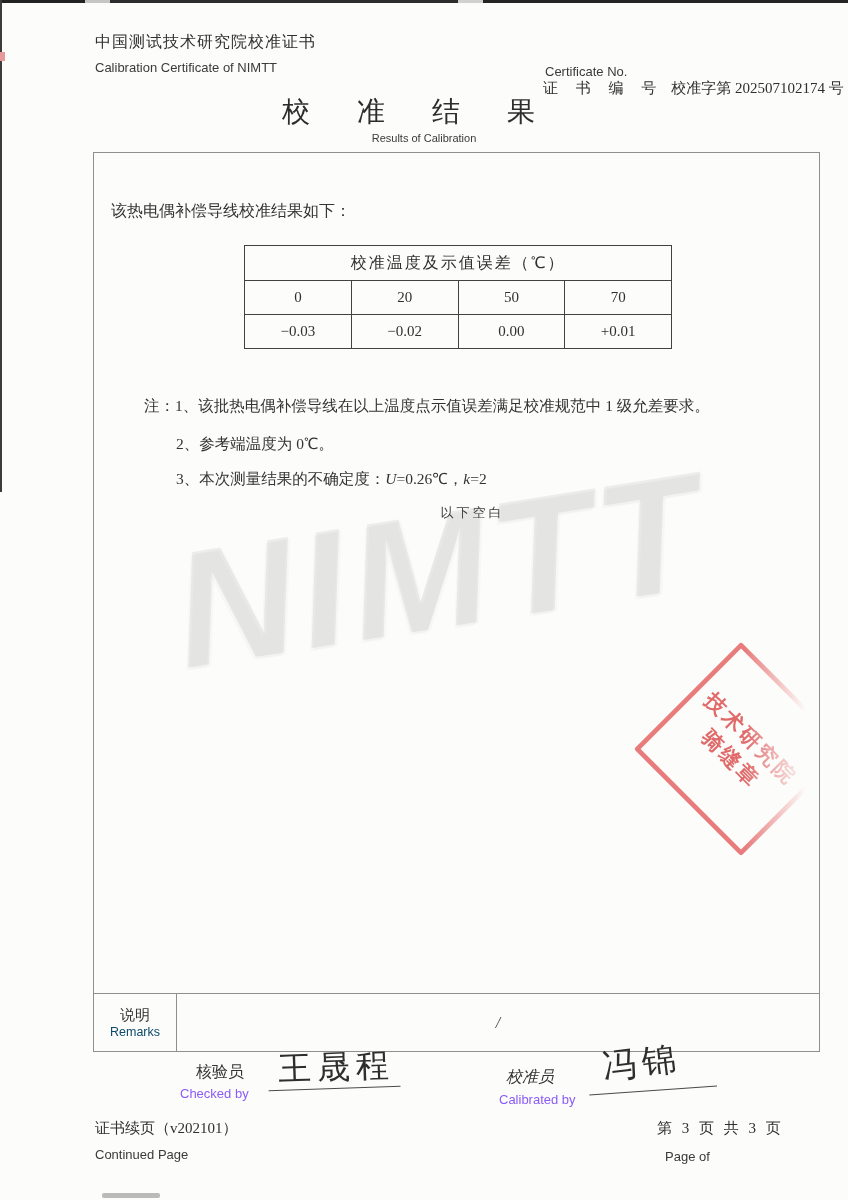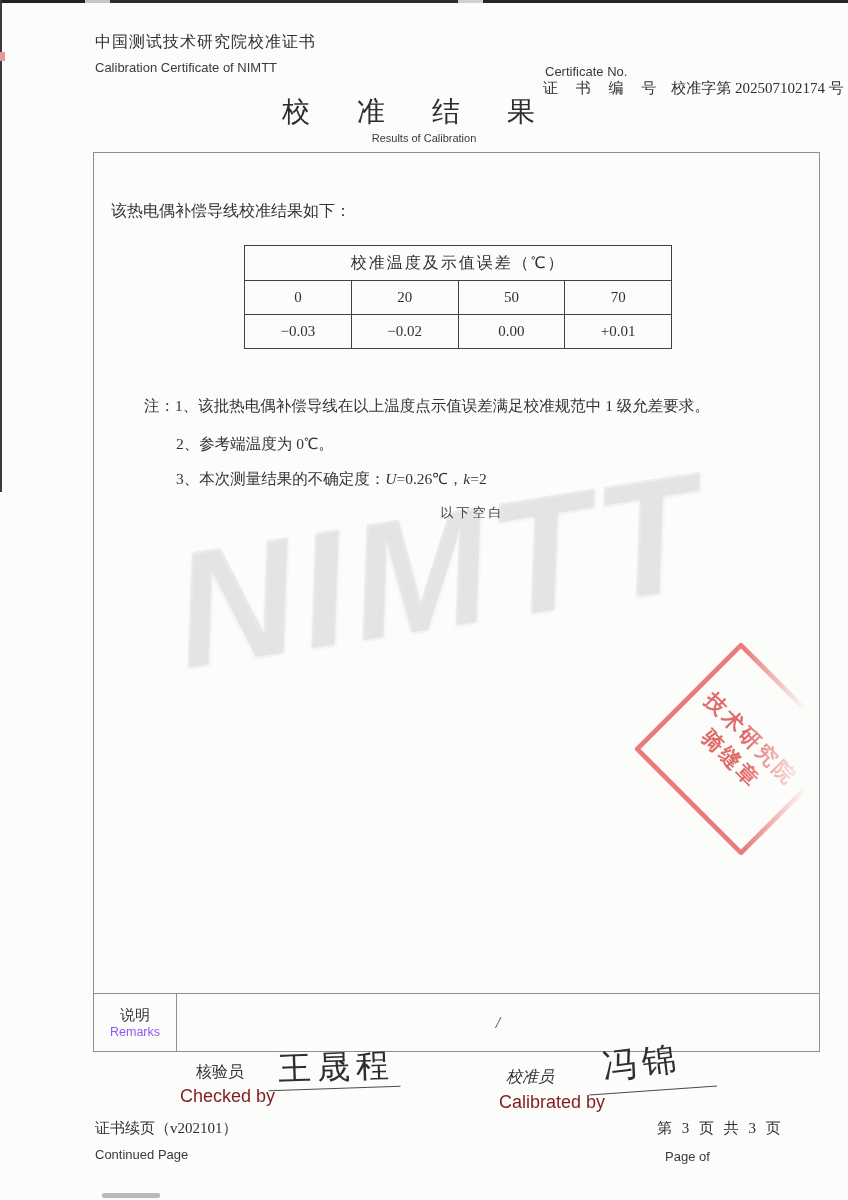--- a/index.html
+++ b/index.html
@@ -64,27 +64,27 @@
     mask-image:linear-gradient(to top right,#000 52%,transparent 80%);}
   .seal div{color:#e06a6a;font-size:21px;letter-spacing:3px;line-height:1.35;
     font-weight:bold;white-space:nowrap;}
 
   
   .remarks-row{left:0;bottom:0;width:725px;height:57px;border-top:1px solid #8f8f8f;
     display:flex;}
   .remarks-label{width:82px;border-right:1px solid #8f8f8f;display:flex;
     flex-direction:column;align-items:center;justify-content:center;}
   .remarks-label .cn{font-size:15px;color:#333;}
-  .remarks-label .en{font-size:12.5px;color:#8b5cf6;}
+  .remarks-label .en{font-size:12.5px;color:#0c4a6e;}
   .remarks-value{flex:1;display:flex;align-items:center;justify-content:center;
     font-size:16px;color:#444;font-style:italic;}
 
   
   .sig-label-cn{font-size:16px;color:#323232;}
-  .sig-label-en{font-size:18px;color:#7f1d1d;}
+  .sig-label-en{font-size:13px;color:#8b5cf6;}
   .sig-checked-cn{left:196px;top:1062px;}
   .sig-checked-en{left:180px;top:1086px;}
   .sig-cal-cn{left:506px;top:1067px;font-style:italic;}
   .sig-cal-en{left:499px;top:1092px;}
   .sig-name{font-size:33px;color:#2e2e2e;letter-spacing:6px;white-space:nowrap;
     font-family:"DejaVu Sans",sans-serif;}
   .sig-name-checked{left:278px;top:1045px;transform:rotate(-2deg);}
   .sig-name-cal{left:602px;top:1040px;transform:rotate(-7deg);font-size:34px;}
   .sig-line{border-bottom:1.5px solid #4a4a4a;}
   .sig-line-checked{left:268px;top:1056px;width:132px;height:32px;transform:rotate(-2deg);}

